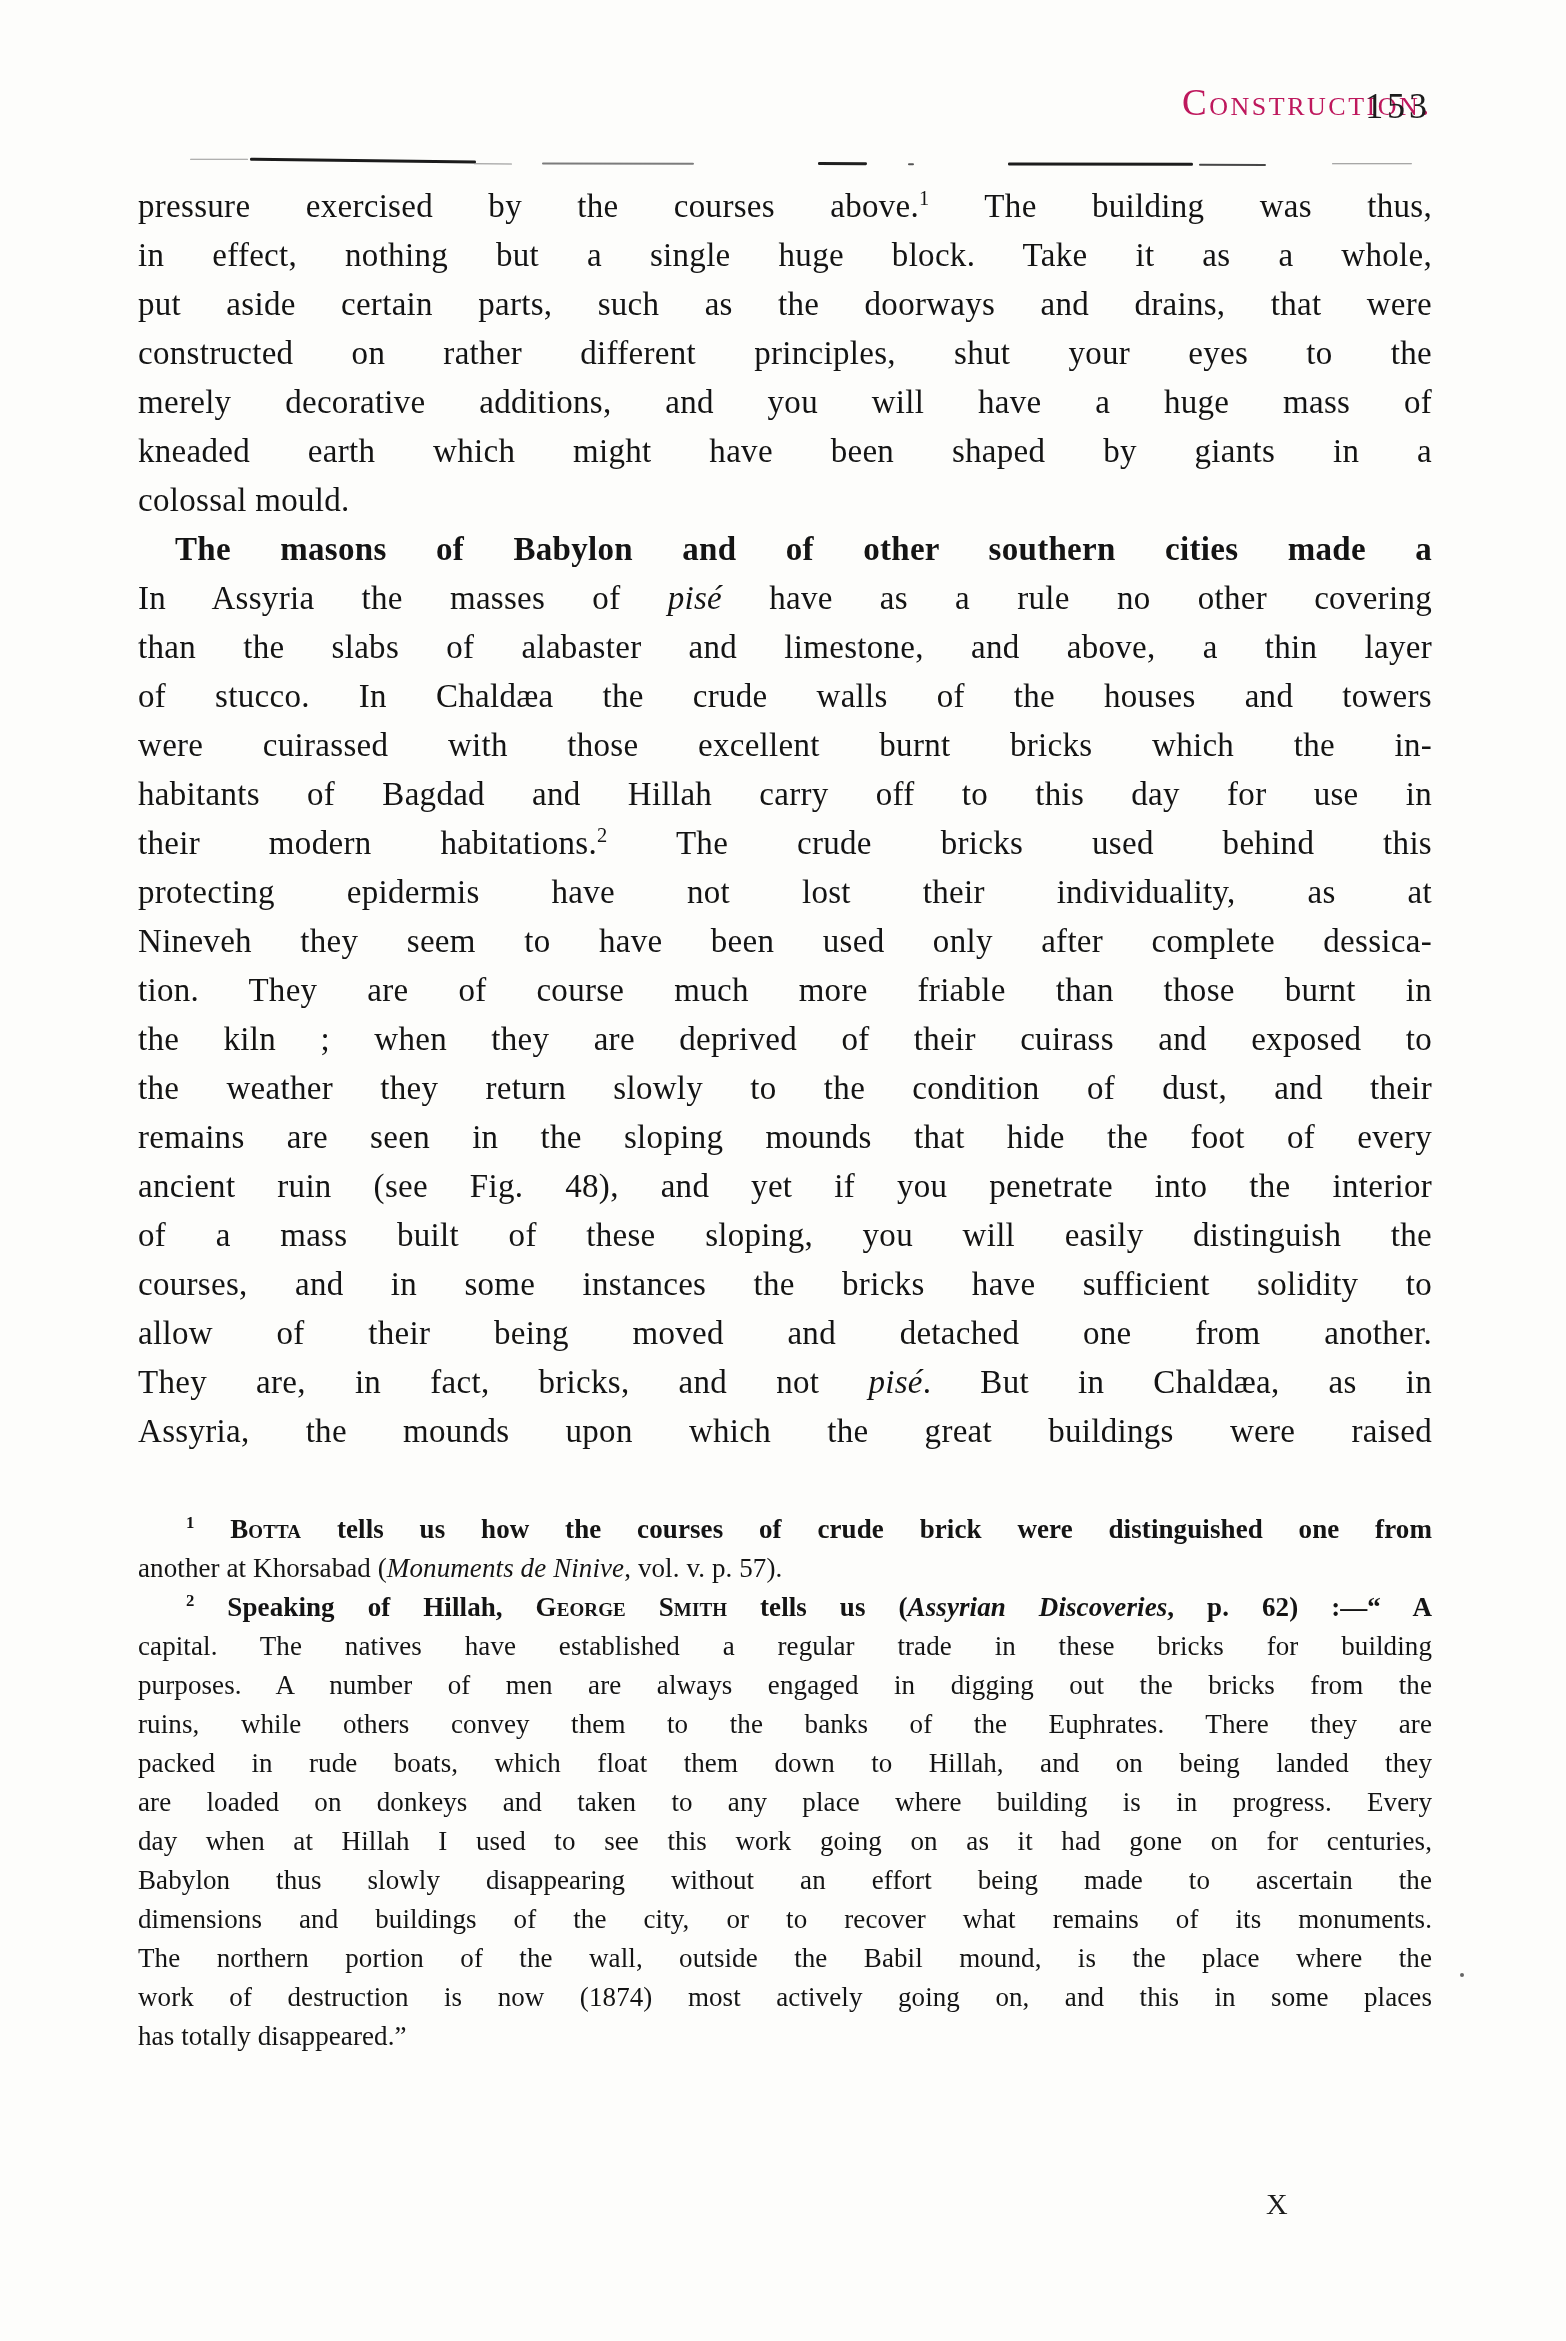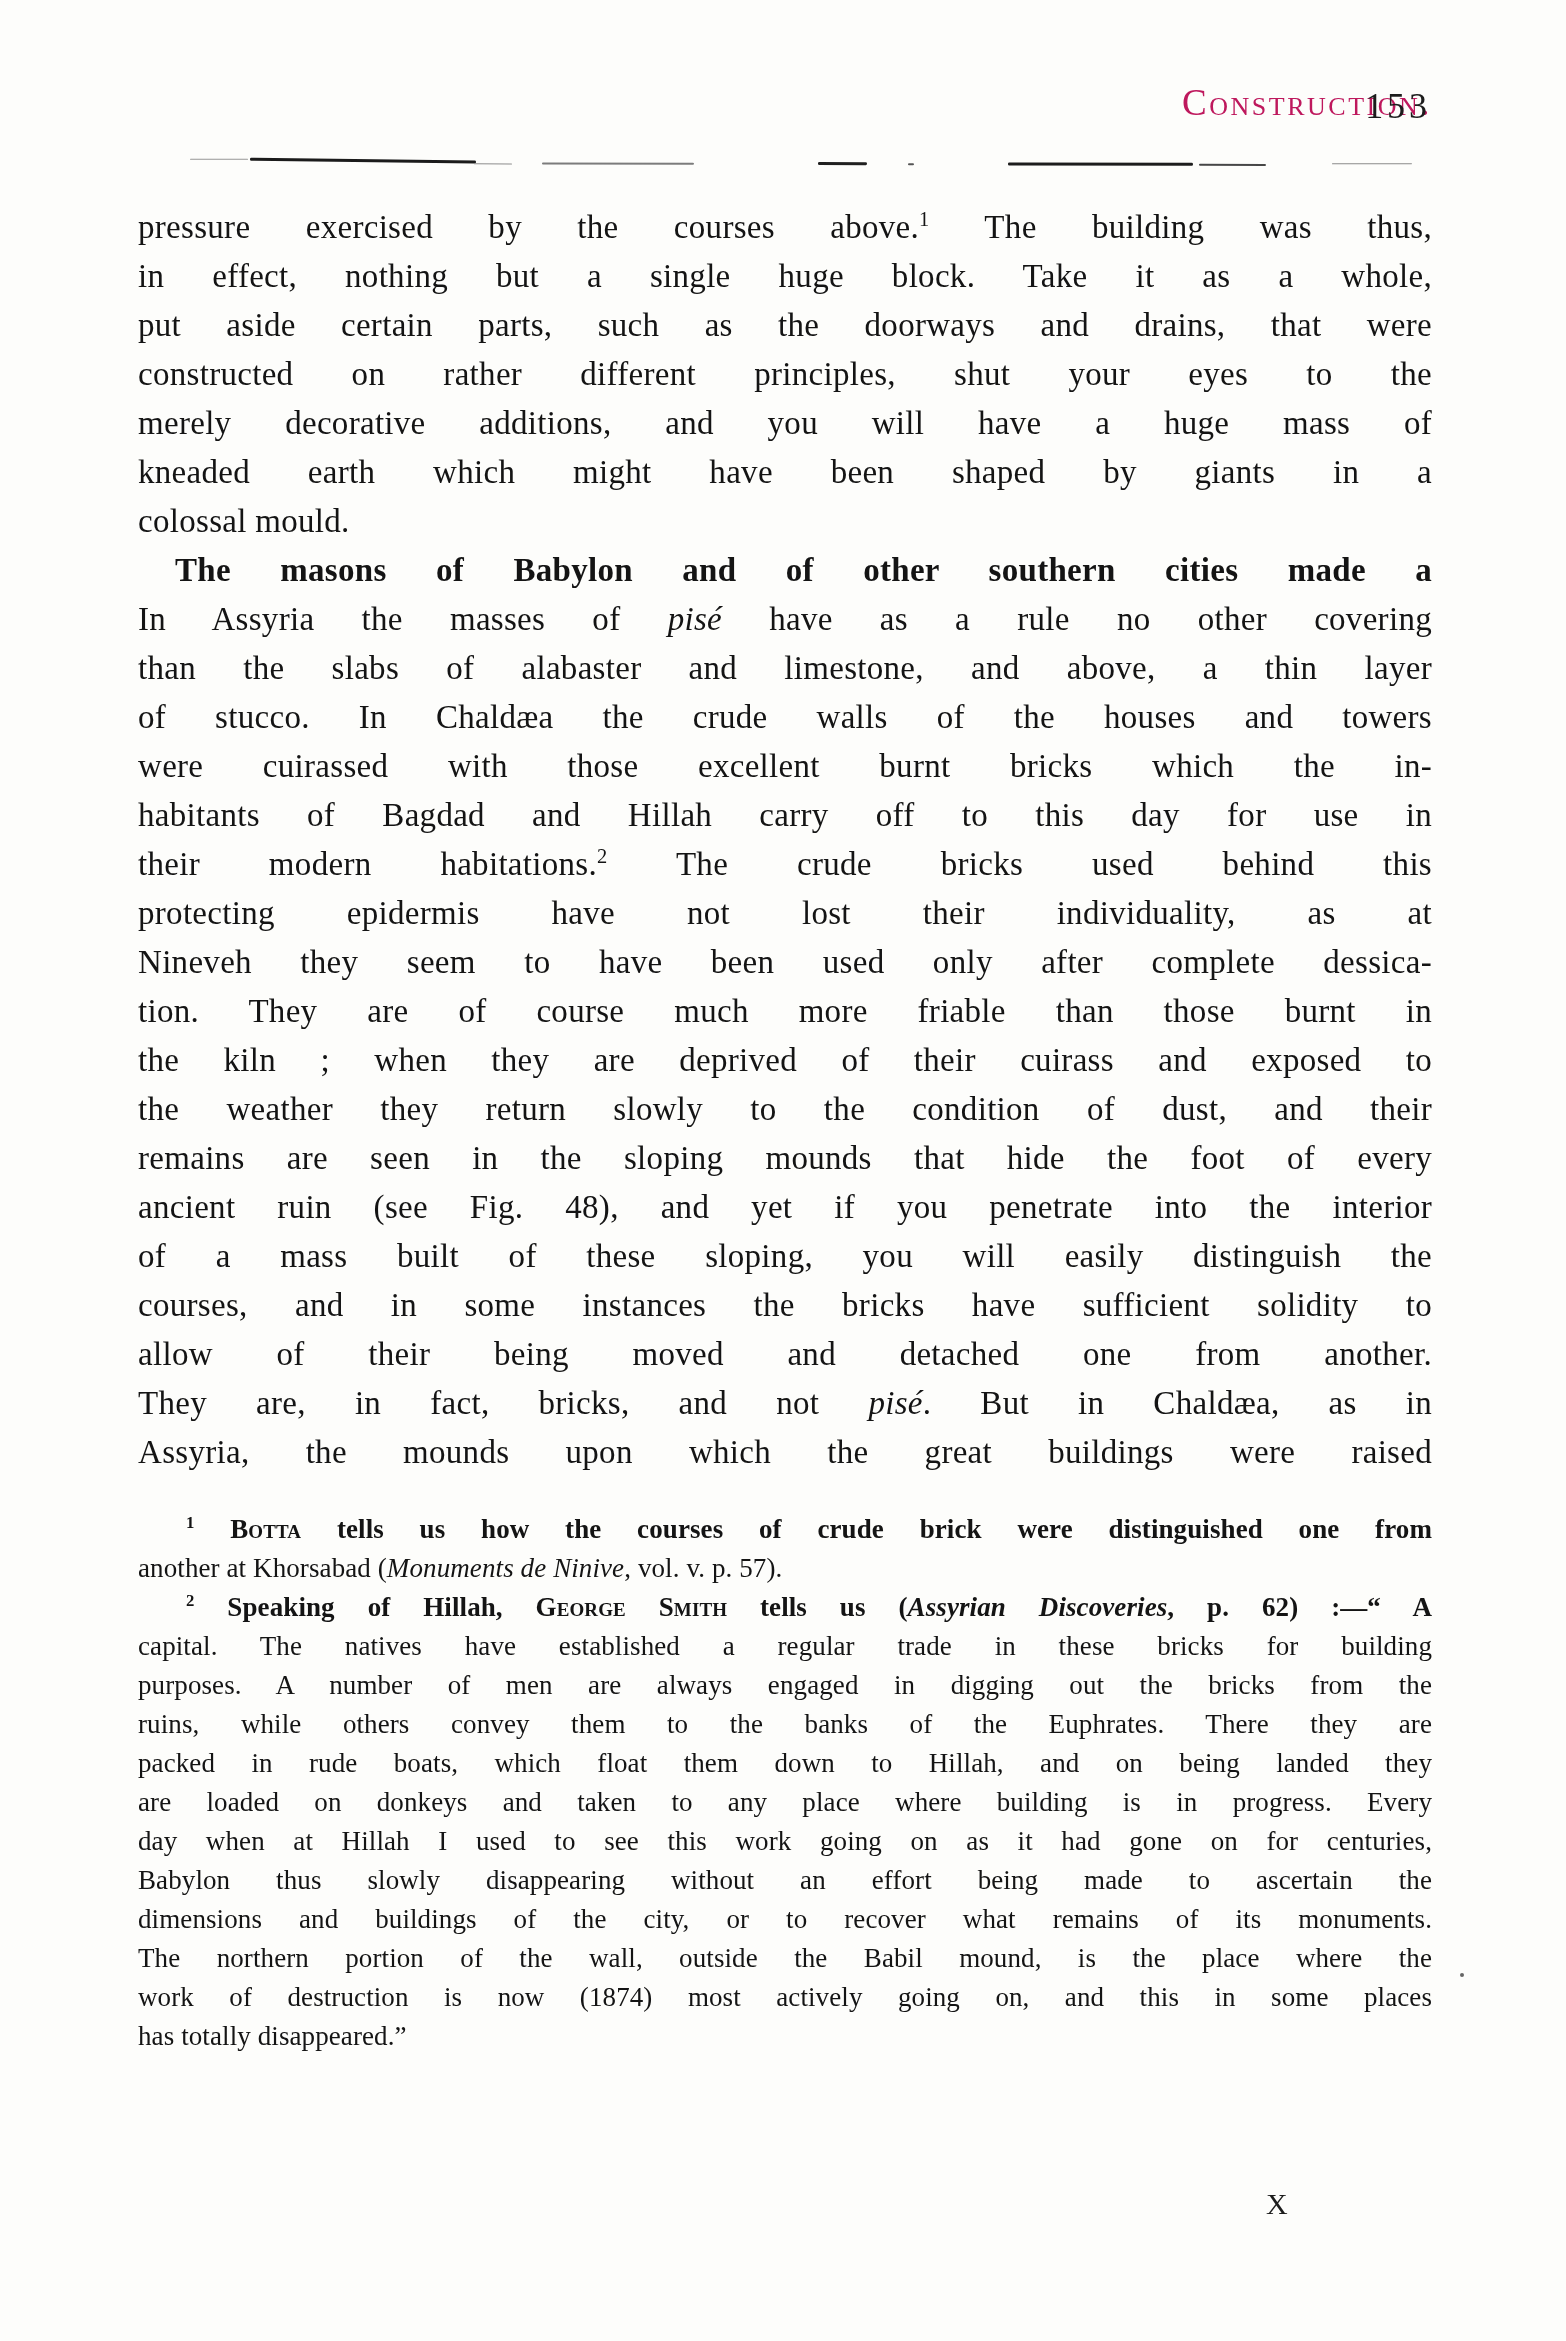--- a/index.html
+++ b/index.html
@@ -20,21 +20,21 @@
   .rs2{left:112px;top:2.5px;width:226px;height:3.2px;background:#1b1b1b;transform:rotate(0.55deg);}
   .rs3{left:336px;top:7px;width:38px;height:1.3px;background:#8d8d8d;}
   .rs4{left:404px;top:6.3px;width:152px;height:1.3px;background:#7c7c7c;}
   .rs5{left:680px;top:5px;width:49px;height:3.2px;background:#202020;}
   .rs6{left:770px;top:5.7px;width:5.7px;height:1.9px;background:#555;}
   .rs7{left:870px;top:5px;width:185px;height:2.5px;background:#1d1d1d;}
   .rs8{left:1061px;top:5.7px;width:67px;height:1.9px;background:#474747;}
   .rs9{left:1194px;top:5px;width:80px;height:1.3px;background:#8a8a8a;}
 
   
-  .body-text{top:203px;font-size:33px;letter-spacing:0.3px;}
+  .body-text{top:182px;font-size:33px;letter-spacing:0.3px;}
   .body-text .line{line-height:49px;height:49px;white-space:nowrap;
     text-align:justify;text-align-last:justify;}
   .footnotes{top:1510px;font-size:27px;letter-spacing:0.1px;}
   .footnotes .line{line-height:39px;height:39px;white-space:nowrap;
     text-align:justify;text-align-last:justify;}
   .line.last{text-align-last:left;}
   .line.indent{text-indent:37px;font-weight:bold;}
   .footnotes .line.indent{text-indent:48px;}
 
   .t-sup{font-size:0.62em;vertical-align:super;line-height:0;}

